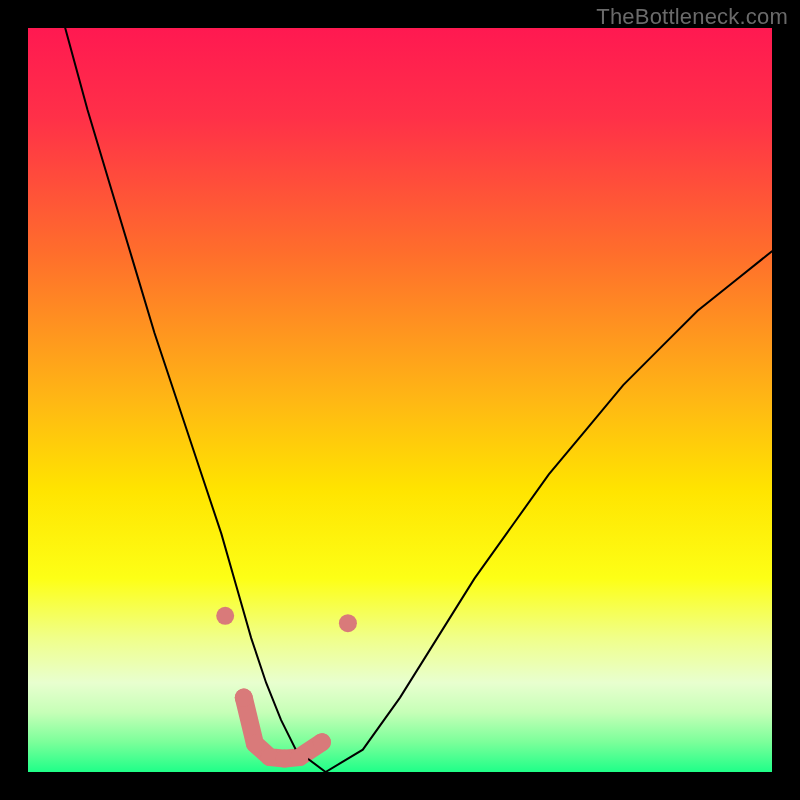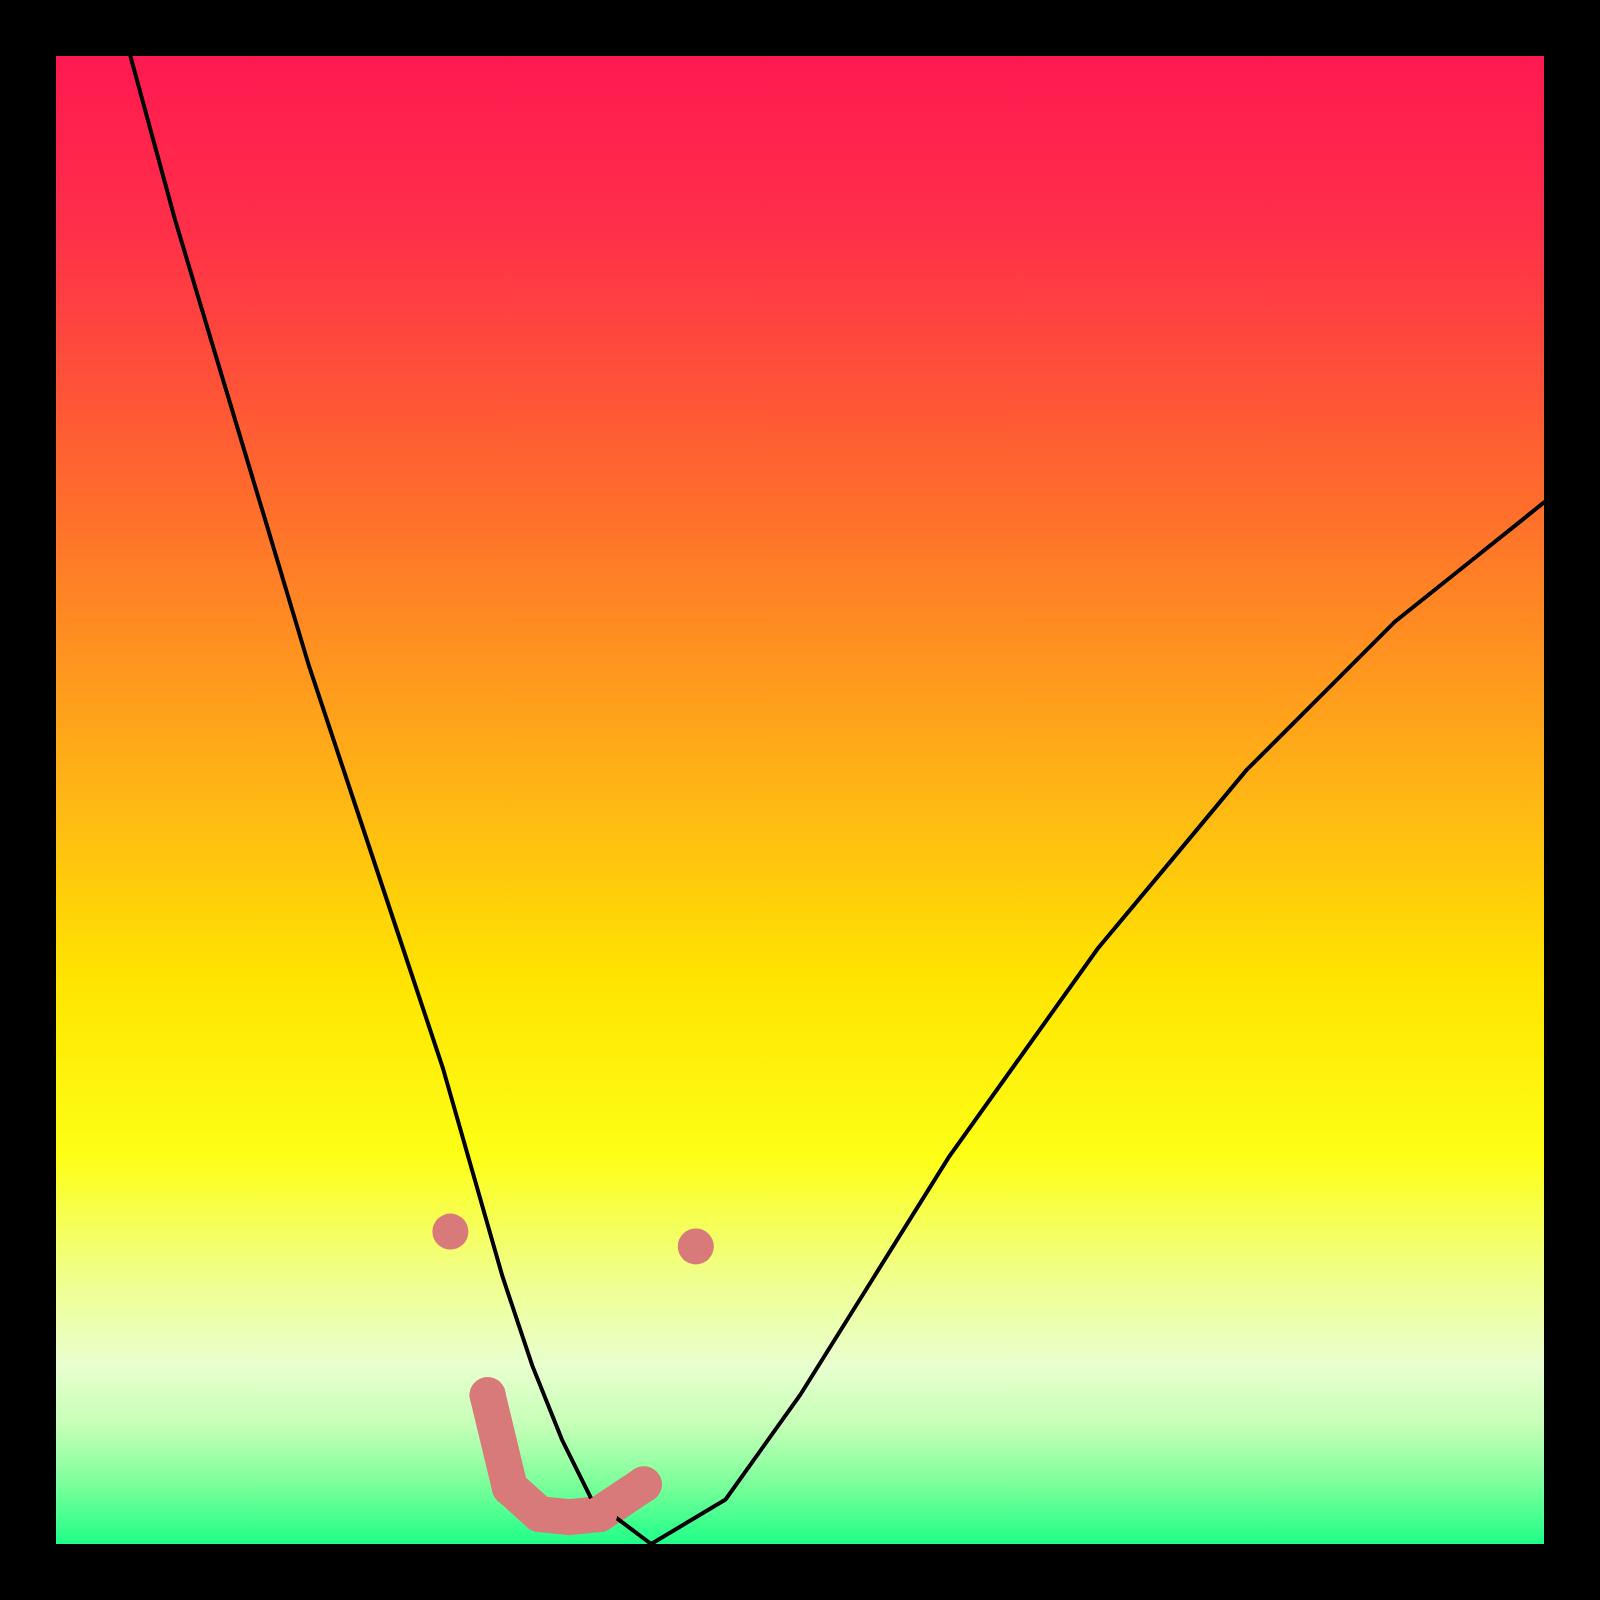--- a/index.html
+++ b/index.html
@@ -35,20 +35,21 @@
     font-weight: 500;
     font-family: Arial, sans-serif;
     letter-spacing: 0.2px;
   }
   svg { display: block; }
 </style>
 </head>
 <body>
 
 <div class="frame">
+  <div class="watermark">TheBottleneck.com</div>
 
   <div class="plot-area">
     <svg id="chart-svg" width="744" height="744" viewBox="0 0 744 744">
       <defs>
         <linearGradient id="bg-grad" x1="0" y1="0" x2="0" y2="1">
             <stop offset="0%" stop-color="#ff1951"></stop>
             <stop offset="12%" stop-color="#ff3048"></stop>
             <stop offset="30%" stop-color="#ff6d2c"></stop>
             <stop offset="50%" stop-color="#ffb714"></stop>
             <stop offset="62%" stop-color="#ffe400"></stop>

